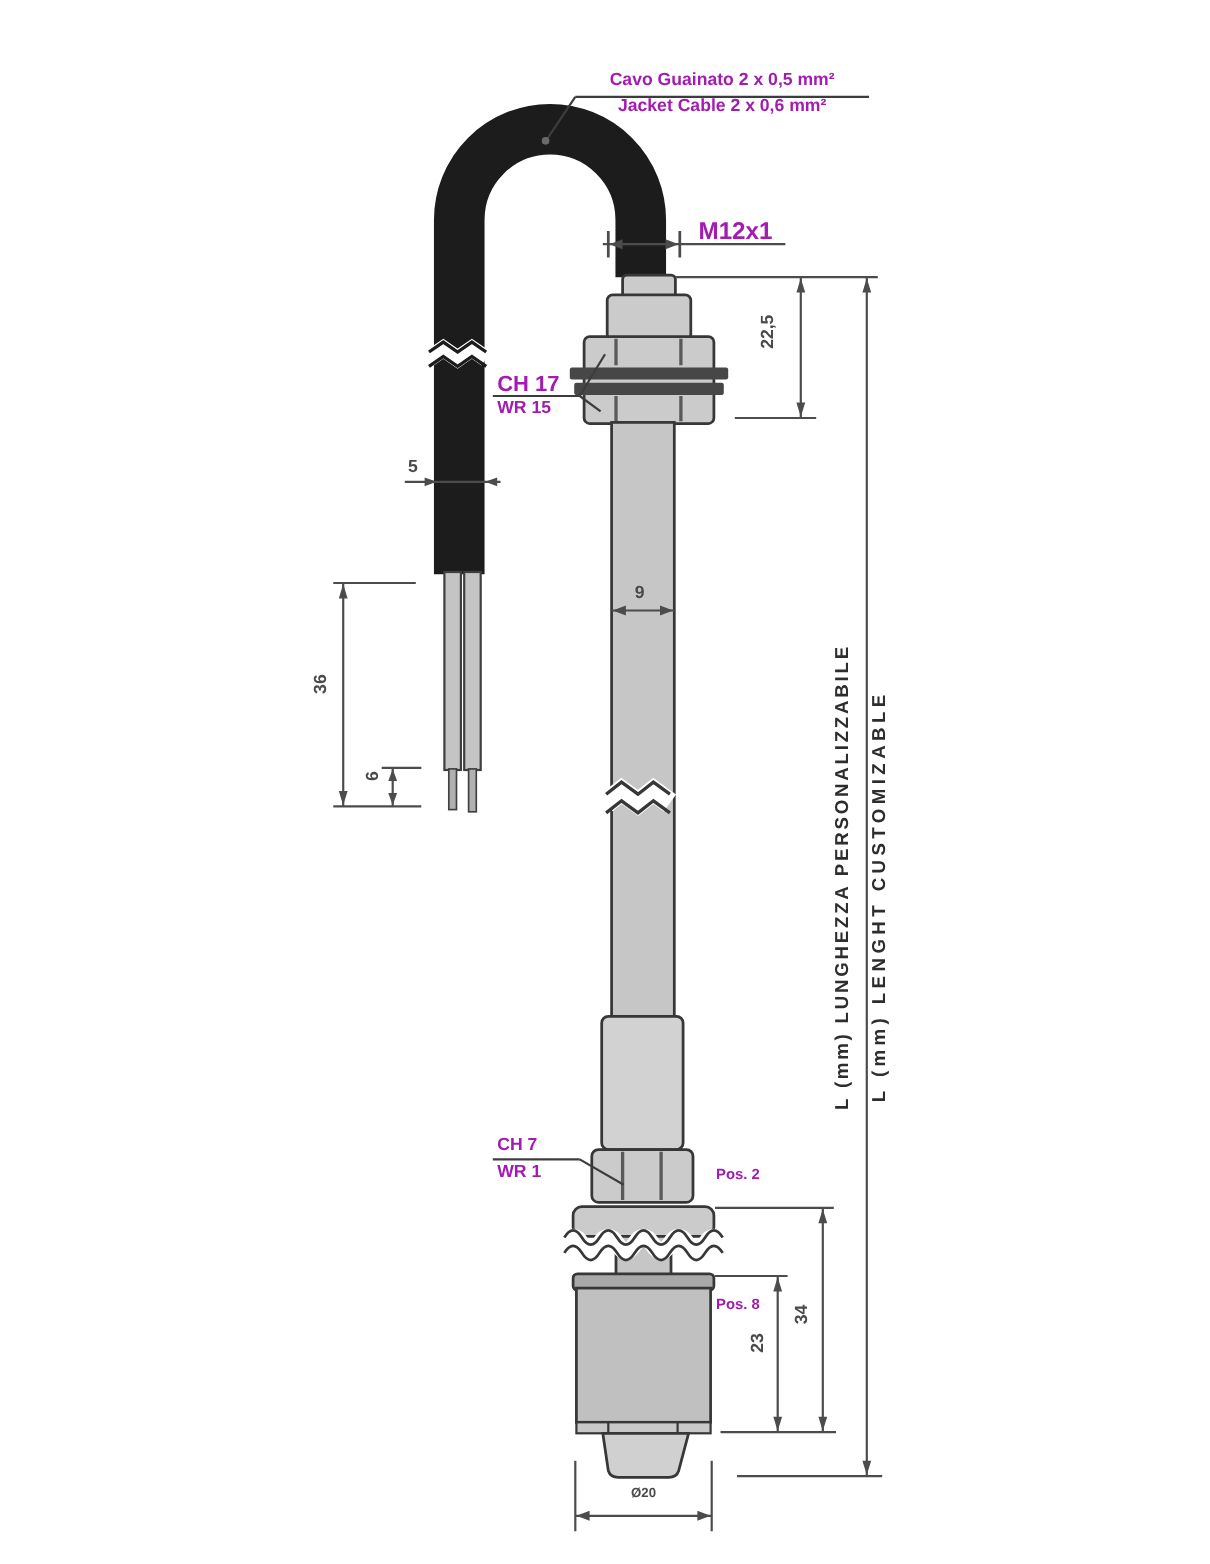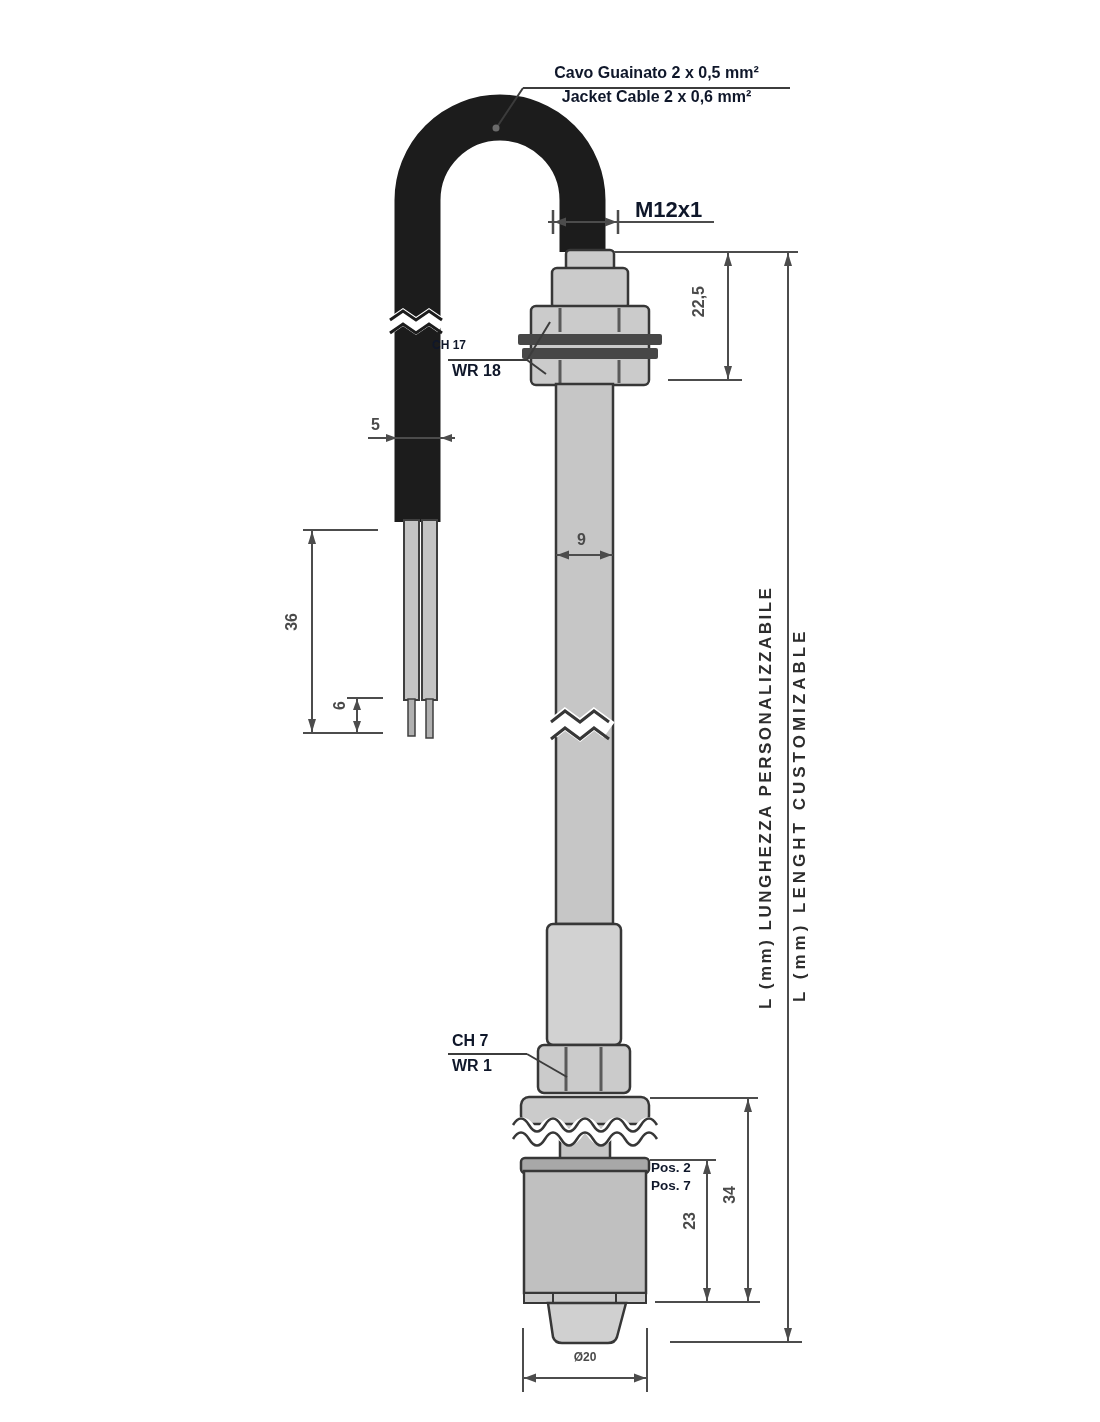--- a/index.html
+++ b/index.html
@@ -1,19 +1,19 @@
 <!DOCTYPE html>
 <html><head>
 <meta charset="utf-8">
 <style>
   html,body{margin:0;padding:0;background:#fff;}
   #stage{position:relative;width:1100px;height:1422px;background:#ffffff;overflow:hidden;
          font-family:"Liberation Sans", sans-serif;}
   #drawing{position:absolute;left:0;top:0;}
-  .lbl{position:absolute;font-weight:bold;color:#0f172a;white-space:nowrap;}
+  .lbl{position:absolute;font-weight:bold;color:#a21caf;white-space:nowrap;}
   .dimnum{color:#4a4a4a;font-size:16px;}
   .vlabel{position:absolute;writing-mode:vertical-rl;transform:rotate(180deg);
           font-weight:bold;white-space:nowrap;display:flex;align-items:center;justify-content:center;}
   .ctr{text-align:center;}
 </style>
 </head>
 <body>
 
 <div id="stage">
 
@@ -175,39 +175,39 @@
     <path d="M448,1054 H527"></path>
     <path d="M527,1054 L567,1077"></path>
   </g>
 </svg>
 
 <div class="lbl ctr" style="left:523px;top:64px;width:267px;font-size:16px;">Cavo Guainato 2 x 0,5 mm²</div>
 <div class="lbl ctr" style="left:523px;top:88px;width:267px;font-size:16px;">Jacket Cable 2 x 0,6 mm²</div>
 
 <div class="lbl" style="left:635px;top:197px;font-size:22px;">M12x1</div>
 
-<div class="lbl" style="left:432px;top:338px;font-size:12px;">CH 17</div>
-<div class="lbl" style="left:452px;top:362px;font-size:16px;">WR 18</div>
+<div class="lbl" style="left:452px;top:338px;font-size:20px;">CH 17</div>
+<div class="lbl" style="left:452px;top:362px;font-size:16px;">WR 15</div>
 
 <div class="vlabel dimnum" style="left:690px;top:286px;">22,5</div>
 
 <div class="lbl dimnum" style="left:371px;top:416px;">5</div>
 
 <div class="lbl dimnum" style="left:577px;top:531px;">9</div>
 
 <div class="vlabel dimnum" style="left:283px;top:613px;">36</div>
 <div class="vlabel dimnum" style="left:331px;top:701px;">6</div>
 
 <div class="vlabel" style="left:756px;top:578px;height:438px;font-size:17px;letter-spacing:2.5px;color:#2d2d2d;">L (mm) LUNGHEZZA PERSONALIZZABILE</div>
 <div class="vlabel" style="left:790px;top:620px;height:390px;font-size:17px;letter-spacing:4px;color:#2d2d2d;">L (mm) LENGHT CUSTOMIZABLE</div>
 
 <div class="lbl" style="left:452px;top:1032px;font-size:16px;">CH 7</div>
 <div class="lbl" style="left:452px;top:1057px;font-size:16px;">WR 1</div>
 
-<div class="lbl" style="left:651px;top:1160px;font-size:13.5px;">Pos. 2</div>
-<div class="lbl" style="left:651px;top:1178px;font-size:13.5px;">Pos. 7</div>
+<div class="lbl" style="left:651px;top:1060px;font-size:13.5px;">Pos. 2</div>
+<div class="lbl" style="left:651px;top:1178px;font-size:13.5px;">Pos. 8</div>
 
 <div class="vlabel dimnum" style="left:681px;top:1212px;">23</div>
 <div class="vlabel dimnum" style="left:721px;top:1186px;">34</div>
 
 <div class="lbl ctr dimnum" style="left:545px;top:1350px;width:80px;font-size:12px;">Ø20</div>
 
 </div>
 
 </body></html>

